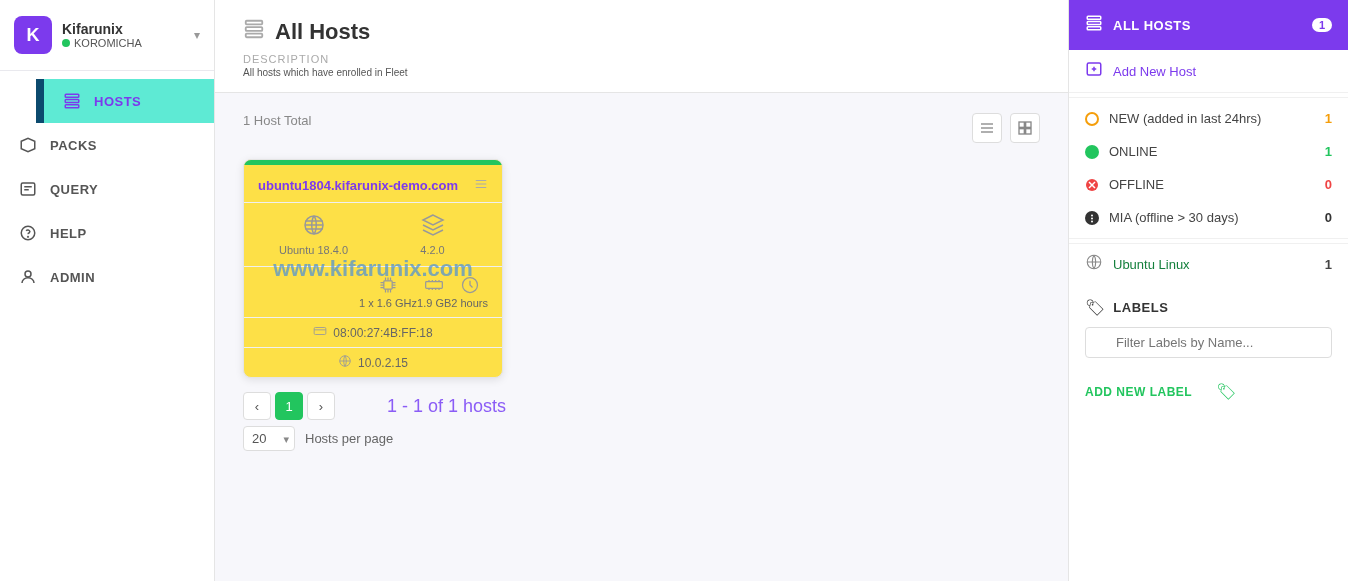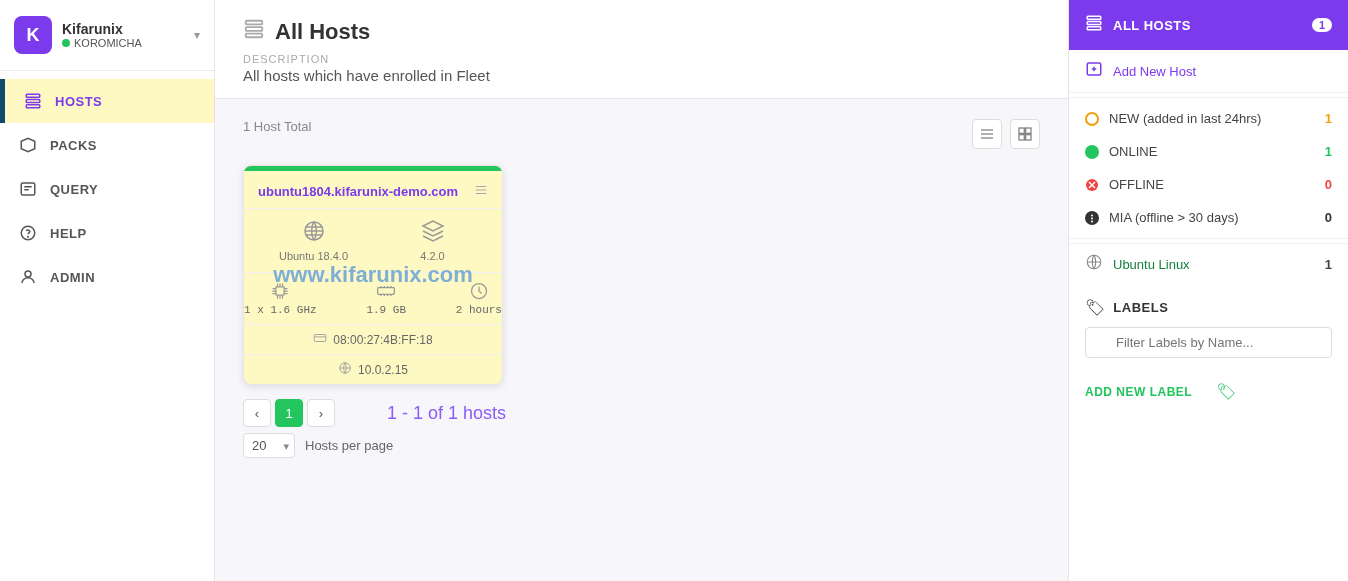--- a/index.html
+++ b/index.html
@@ -35,59 +35,59 @@
     .sidebar-chevron { margin-left: auto; color: #999; font-size: 12px; cursor: pointer; }
 
     .sidebar-nav { display: flex; flex-direction: column; padding: 8px 0; flex: 1; }
     .nav-item {
       display: flex; align-items: center; gap: 12px;
       padding: 12px 18px;
       font-size: 13px; font-weight: 600; color: #555;
       cursor: pointer; text-transform: uppercase; letter-spacing: 0.5px;
       position: relative;
     }
-    .nav-item.active { background: #fef9c3; color: #7c3aed; border-left: 5px solid #0c4a6e; }
+    .nav-item.active { background: #5eead4; color: #7c3aed; border-left: 8px solid #0c4a6e; margin-left: 36px; }
     .nav-icon { width: 20px; height: 20px; display: flex; align-items: center; justify-content: center; }
 
     
     .main-content {
       flex: 1;
       background: #f7f7fb;
       display: flex;
       flex-direction: column;
       overflow: hidden;
     }
     .page-header {
       background: #fff;
       padding: 18px 28px 14px;
       border-bottom: 1px solid #e5e5e5;
     }
     .page-title-row { display: flex; align-items: center; gap: 10px; }
     .page-title-icon { color: #aaa; font-size: 18px; }
     .page-title { font-size: 22px; font-weight: 600; color: #333; }
     .description-label { font-size: 11px; text-transform: uppercase; color: #aaa; letter-spacing: 1px; margin-top: 8px; }
-    .description-text { font-size: 15px; color: #555; margin-top: 2px; }
+    .description-text { font-size: 10px; color: #555; margin-top: 2px; }
 
     .content-area { flex: 1; padding: 20px 28px; overflow-y: auto; }
     .toolbar {
       display: flex; align-items: flex-start; justify-content: space-between; margin-bottom: 16px;
     }
     .host-count { font-size: 13px; color: #888; }
     .view-icons { display: flex; gap: 8px; }
     .view-btn {
       width: 30px; height: 30px; border: 1px solid #ddd; background: #fff;
       border-radius: 4px; display: flex; align-items: center; justify-content: center;
       cursor: pointer; color: #888;
     }
 
     
     .hosts-grid { display: flex; flex-wrap: wrap; gap: 16px; }
     .host-card {
       width: 260px;
-      background: #fef9c3;
+      background: #fde047;
       border-radius: 8px;
       box-shadow: 0 2px 8px rgba(0,0,0,0.1);
       overflow: hidden;
       border: 1px solid #e5e5e5;
     }
     .host-card-header {
       background: #22c55e;
       height: 5px;
     }
     .host-card-title {
@@ -102,24 +102,23 @@
       display: grid; grid-template-columns: 1fr 1fr;
       padding: 10px 14px;
       gap: 8px;
       border-bottom: 1px solid #f0f0f0;
     }
     .spec-item { display: flex; flex-direction: column; align-items: center; gap: 2px; }
     .spec-icon { font-size: 20px; color: #999; }
     .spec-label { font-size: 11px; color: #777; }
 
     .host-hardware {
-      display: flex; justify-content: space-between;
-      padding: 8px 0;
+      display: flex; justify-content: flex-end;
+      padding: 8px 14px;
       border-bottom: 1px solid #f0f0f0;
-      font-family: Liberation Mono, monospace;
     }
     .hw-item { font-size: 11px; color: #666; text-align: center; }
 
     .host-mac, .host-ip {
       display: flex; align-items: center; justify-content: center; gap: 6px;
       padding: 6px 14px;
       font-size: 12px; color: #666;
       border-bottom: 1px solid #f0f0f0;
     }
     .host-ip { border-bottom: none; }

